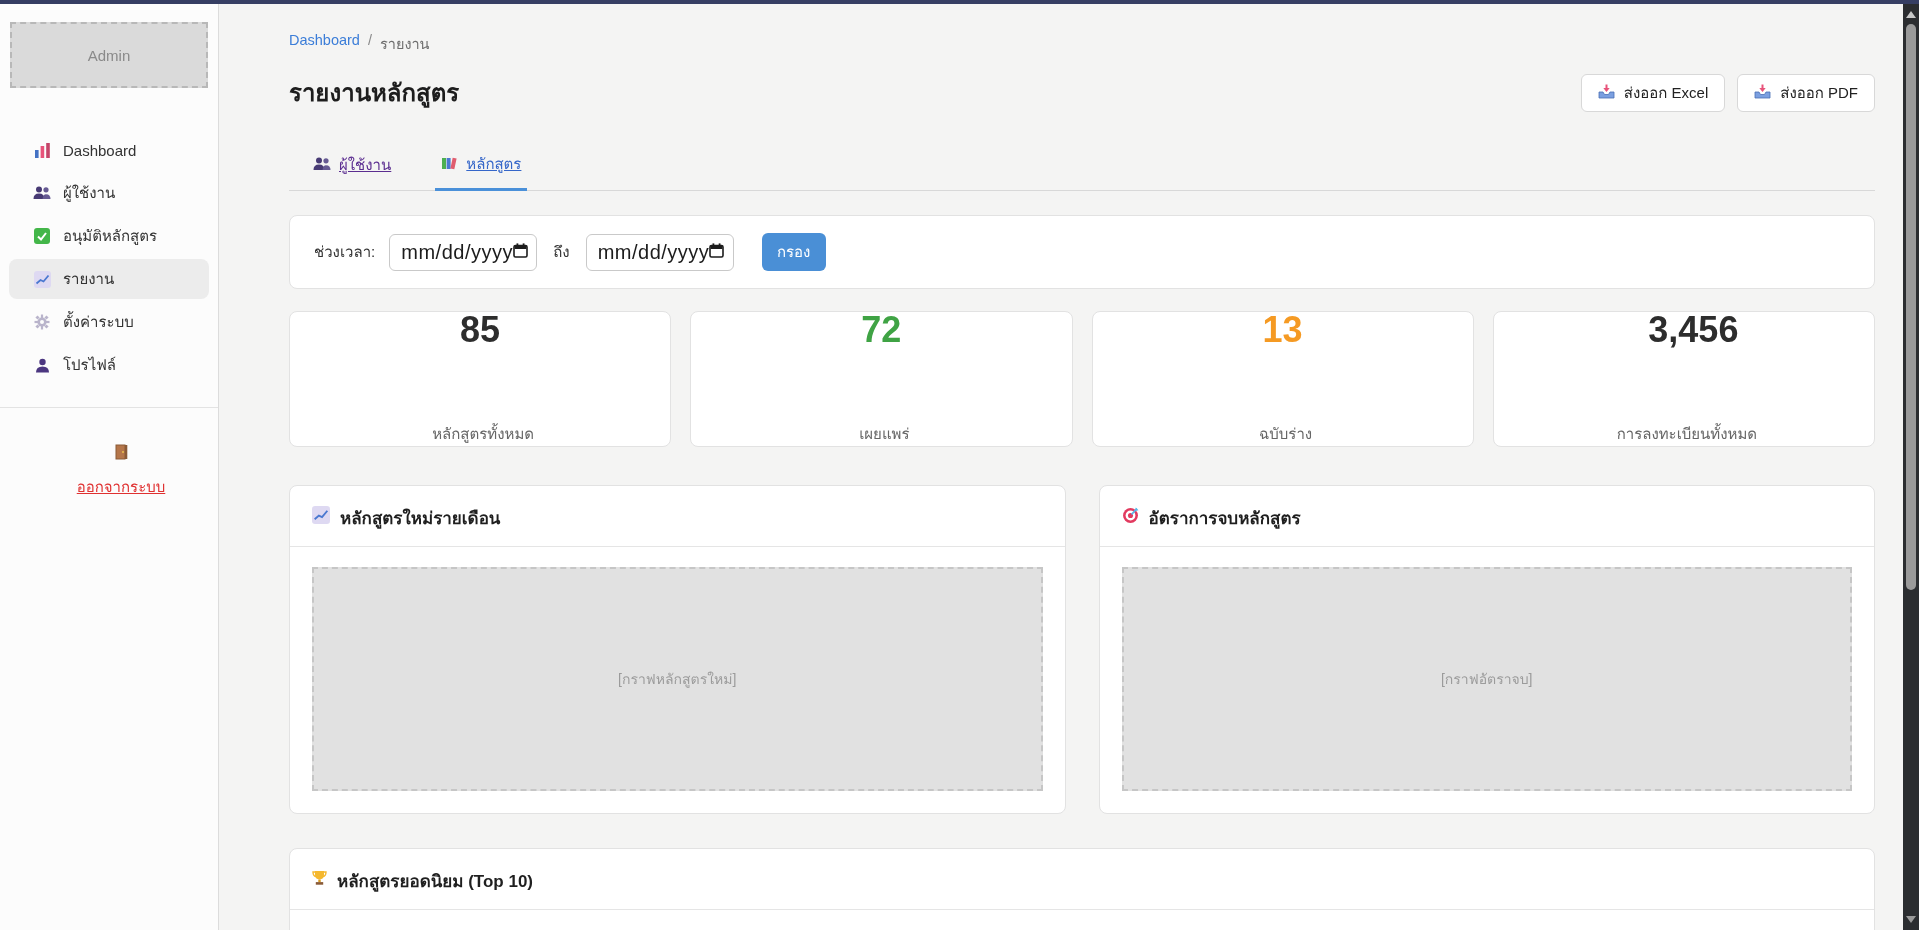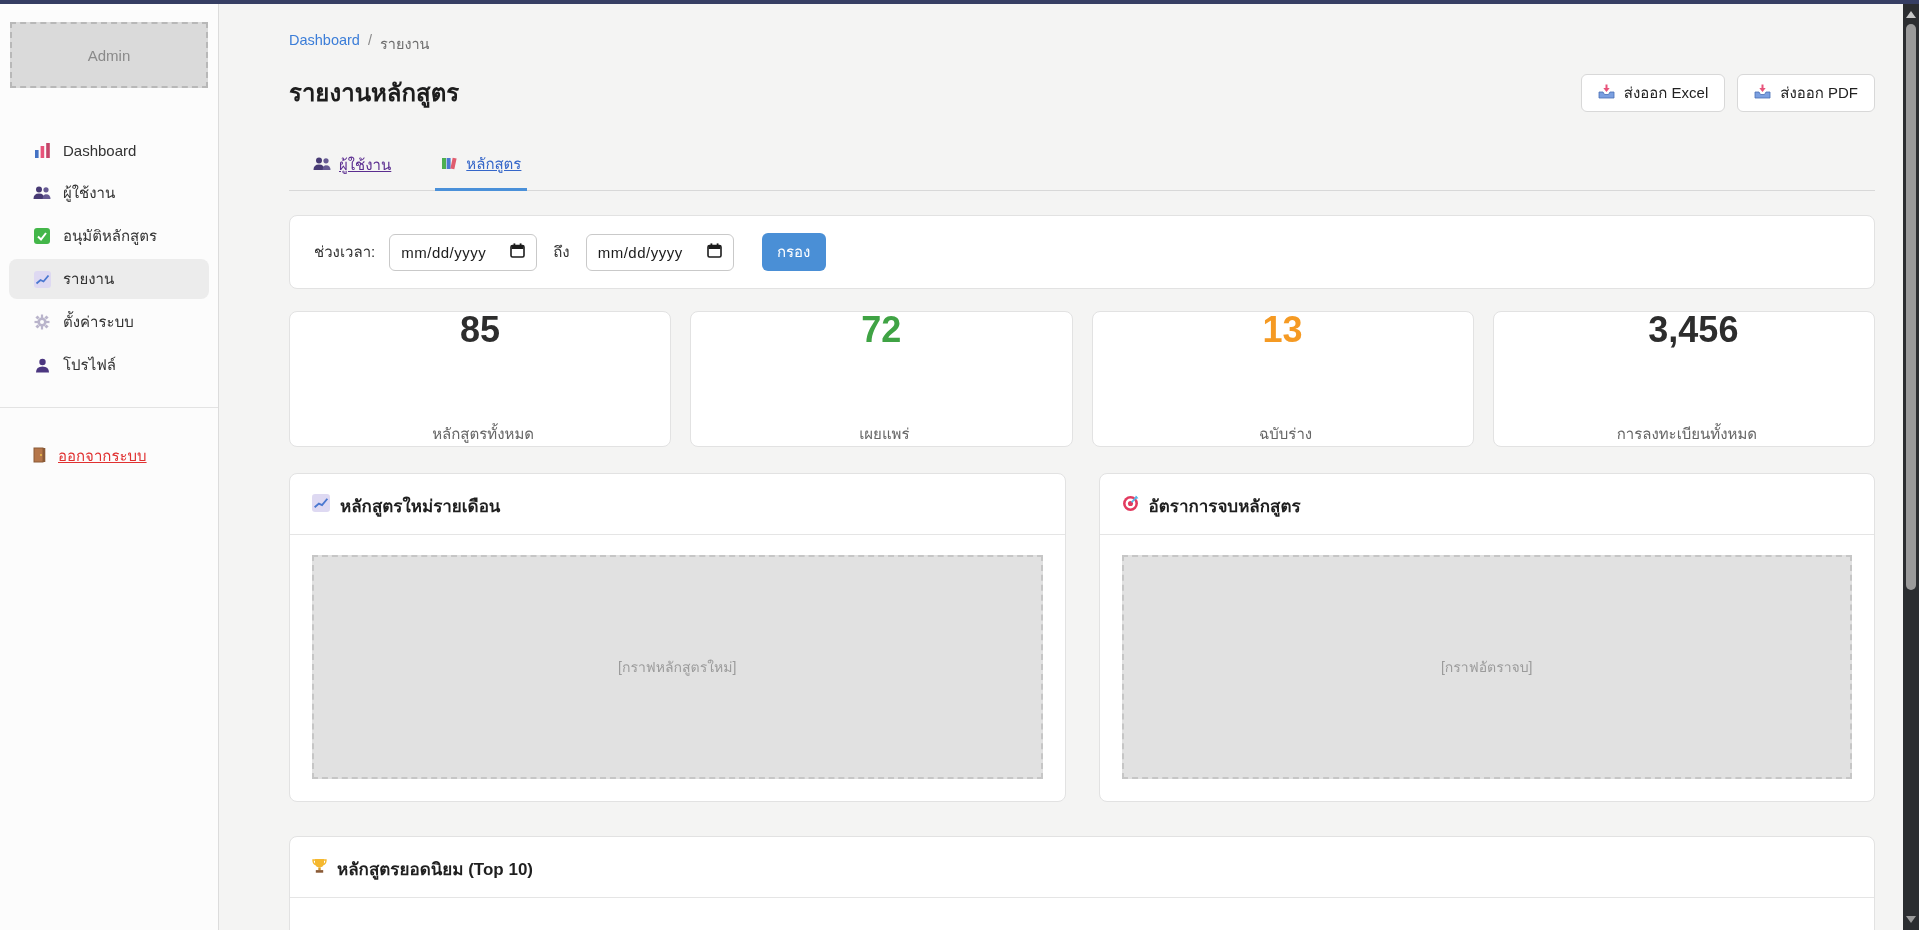--- a/index.html
+++ b/index.html
@@ -23,21 +23,21 @@
   .sidebar { width:219px; background:#fcfcfc; border-right:1px solid #dcdcdc; padding-top:18px; flex:none; }
   .brand-box { margin:0 10px; height:66px; background:#dadada; border:2px dashed #b8b8b8;
     display:flex; align-items:center; justify-content:center; color:#8a8a8a; font-size:15px; }
   .nav { margin-top:42px; }
   .nav-item { height:40px; margin:3px 9px; padding-left:24px; display:flex; align-items:center; gap:12px;
     font-size:15px; color:#333; border-radius:8px; cursor:pointer; }
   .nav-item.active { background:#ececec; }
   .nav-item .ic { display:flex; width:18px; justify-content:center; }
   .side-divider { border-top:1px solid #e3e3e3; margin-top:22px; }
   .logout { margin:36px 9px 0; padding-left:24px; display:flex; align-items:center; gap:12px;
-    font-size:15px; color:#e03131; text-decoration:underline; cursor:pointer; }
+    font-size:15px; color:#e03131; text-decoration:underline; cursor:pointer;flex-direction:column; }
 
   
   .main { flex:1; padding:28px 28px 0 70px; overflow:hidden; }
   .breadcrumb { font-size:14.5px; color:#8a8a8a; display:flex; gap:8px; }
   .breadcrumb .crumb-link { color:#3b7dd8; cursor:pointer; }
   .breadcrumb .crumb-cur { color:#6d6d6d; }
 
   .header-row { margin-top:18px; display:flex; justify-content:space-between; align-items:center; }
   .page-title { font-size:24px; font-weight:bold; color:#1d1d1d; }
   .export-btns { display:flex; gap:12px; }
@@ -49,32 +49,32 @@
   .tab .tab-label { text-decoration:underline; }
   .tab-users .tab-label { color:#5b2d90; }
   .tab-courses .tab-label { color:#3566c9; }
   .tab.active { border-bottom:3px solid #4a90d9; margin-bottom:-1px; }
 
   .filter-card { margin-top:24px; background:#fff; border:1px solid #e2e2e2; border-radius:8px;
     height:74px; display:flex; align-items:center; padding:0 24px; gap:14px; }
   .filter-label { font-size:15px; color:#333; }
   .date-input { width:148px; height:37px; border:1px solid #c9c9c9; border-radius:6px; background:#fff;
     display:flex; align-items:center; justify-content:space-between; padding:0 11px; cursor:text; }
-  .date-input .date-text { font-size:15px; color:#1c1c1c; letter-spacing:0.5px; }
+  .date-input .date-text { font-size:20px; color:#1c1c1c; letter-spacing:0.5px; }
   .to-label { font-size:15px; color:#333; margin:0 2px; }
   .filter-btn { width:64px; height:38px; background:#4a8fd6; color:#fff; border:none; border-radius:6px;
     font-size:15px; margin-left:14px; cursor:pointer; font-family:inherit; }
 
   .stats-row { margin-top:22px; display:flex; gap:19px; }
   .stat-card { flex:1; height:136px; background:#fff; border:1px solid #e2e2e2; border-radius:8px;
     display:flex; flex-direction:column; align-items:center; justify-content:space-between; gap:15px; }
   .stat-value { font-size:36px; font-weight:bold; color:#2d2d2d; line-height:1; }
   .stat-label { font-size:15px; color:#666;margin-left:6px; }
 
-  .charts-row { margin-top:26px; display:flex; gap:33px; }
+  .charts-row { margin-top:38px; display:flex; gap:33px; }
   .chart-card { flex:1; background:#fff; border:1px solid #e2e2e2; border-radius:8px; }
   .card-head { padding:18px 22px 15px; display:flex; align-items:center; gap:10px;
     font-size:17px; font-weight:bold; color:#1f1f1f; border-bottom:1px solid #e5e5e5; }
   .chart-body { padding:20px 22px 22px; }
   .chart-placeholder { height:224px; background:#e1e1e1; border:2px dashed #c6c6c6;
     display:flex; align-items:center; justify-content:center; font-size:14px; color:#9b9b9b; }
 
   .popular-card { margin-top:34px; background:#fff; border:1px solid #e2e2e2; border-radius:8px; height:220px; }
   .popular-body { padding:17px 22px; }
 </style>

